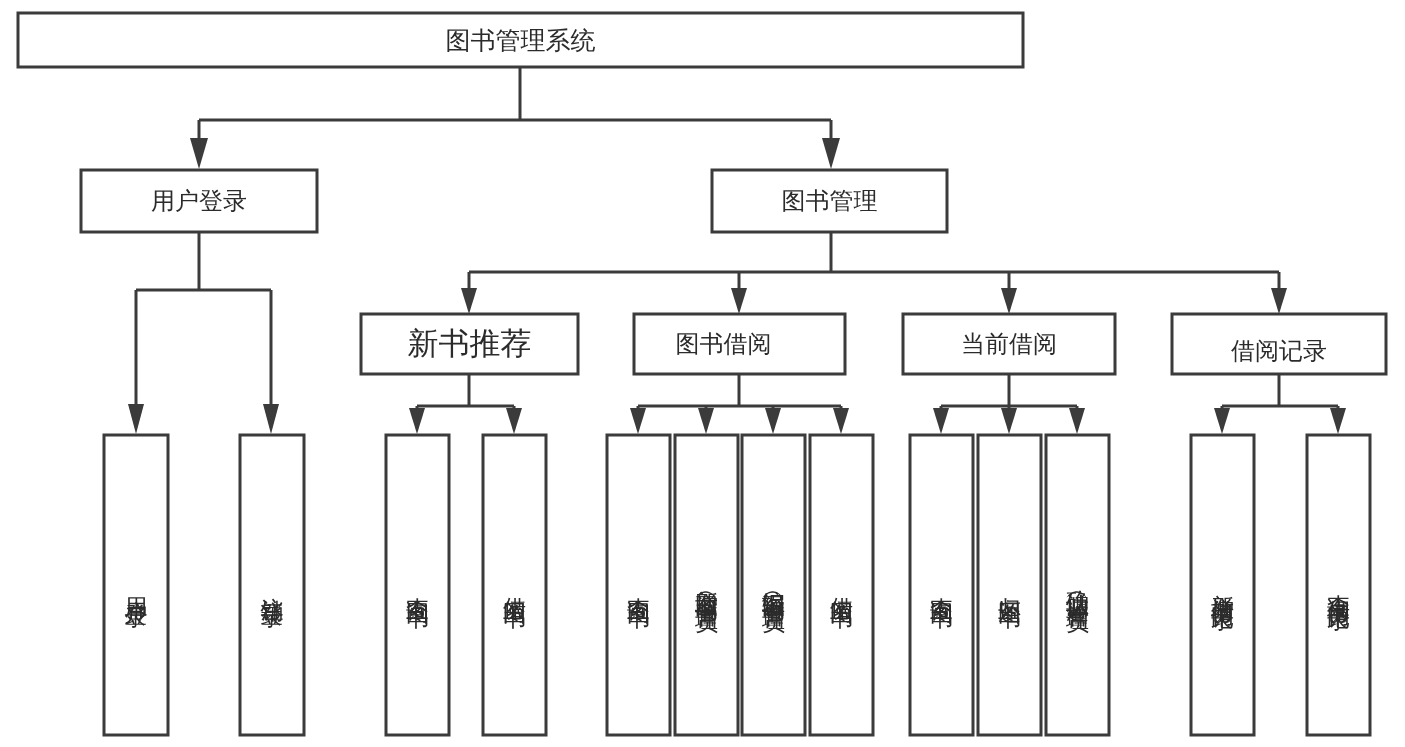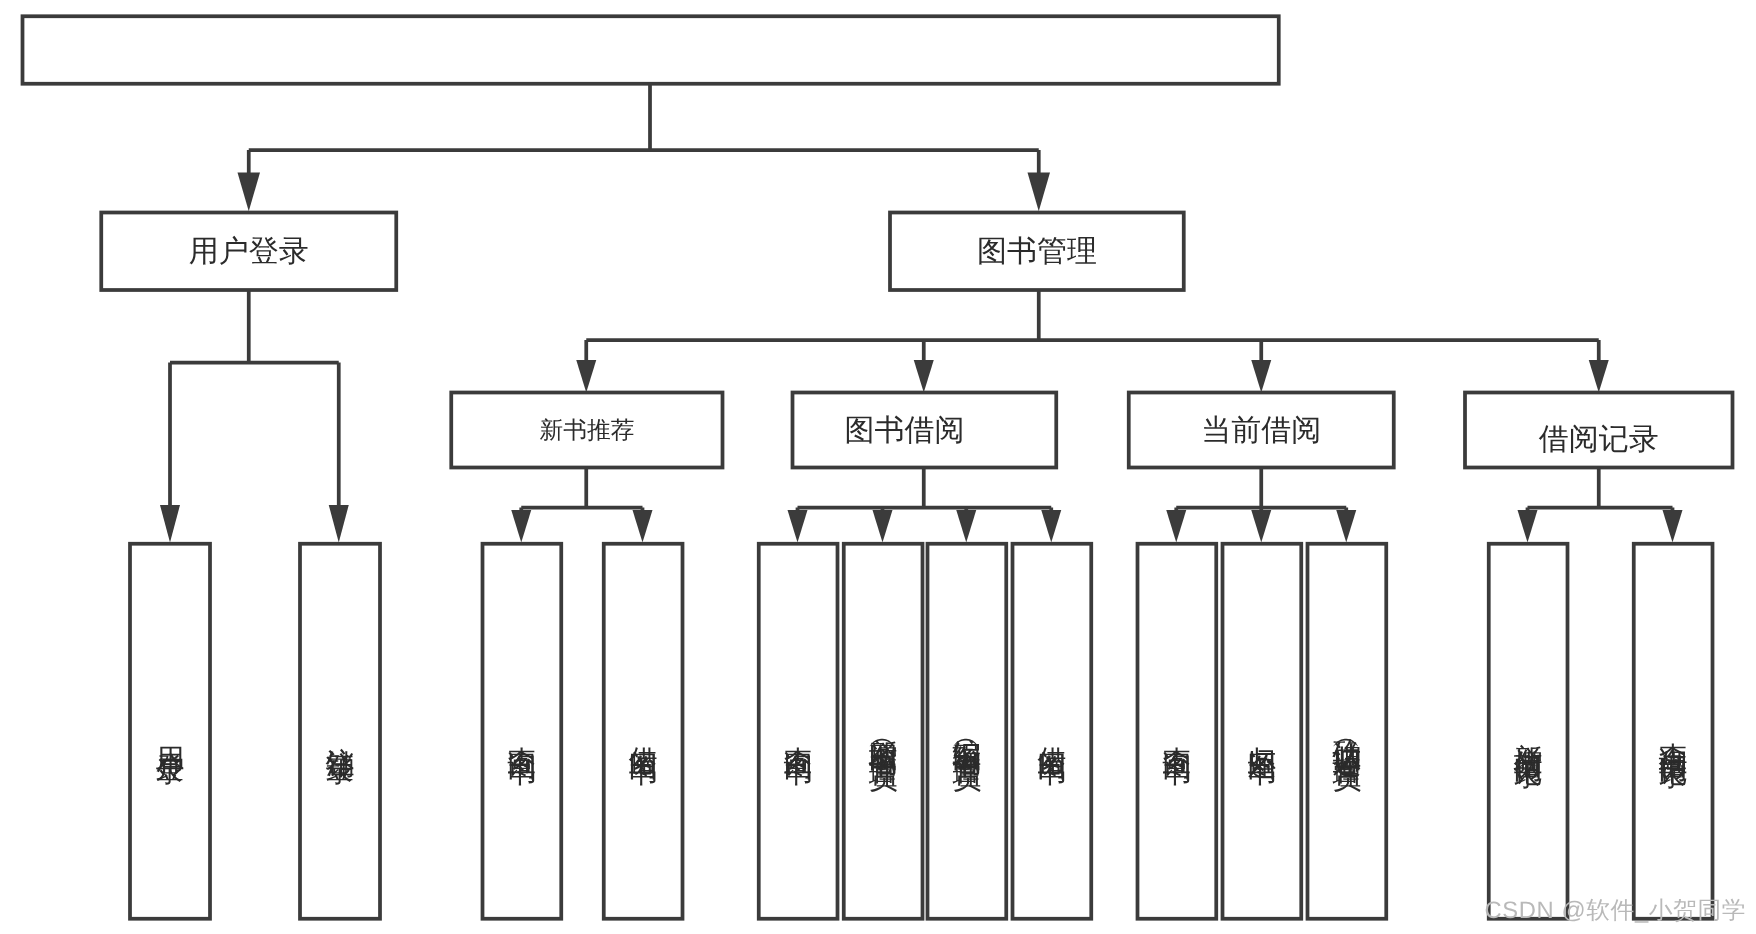--- a/index.html
+++ b/index.html
@@ -183,25 +183,26 @@
     <rect class="node-box" x="810" y="435" width="63" height="300"></rect>
 
     <rect class="node-box" x="910" y="435" width="63" height="300"></rect>
     <rect class="node-box" x="978" y="435" width="63" height="300"></rect>
     <rect class="node-box" x="1046" y="435" width="63" height="300"></rect>
 
     <rect class="node-box" x="1191" y="435" width="63" height="300"></rect>
     <rect class="node-box" x="1307" y="435" width="63" height="300"></rect>
   </svg>
 
+  <div class="hlabel" style="left:18px; top:13px; width:1005px; height:54px; font-size:25px;">图书管理系统</div>
 
   <div class="hlabel" style="left:81px; top:170px; width:236px; height:62px; font-size:24px;">用户登录</div>
   <div class="hlabel" style="left:712px; top:170px; width:235px; height:62px; font-size:24px;font-family:Liberation Mono, monospace;">图书管理</div>
 
-  <div class="hlabel" style="left:361px; top:314px; width:217px; height:60px; font-size:19px;">新书推荐</div>
+  <div class="hlabel" style="left:361px; top:314px; width:217px; height:60px; font-size:31px;">新书推荐</div>
   <div class="hlabel" style="left:634px; top:314px; width:179px; height:60px; font-size:24px;">图书借阅</div>
   <div class="hlabel" style="left:903px; top:314px; width:212px; height:60px; font-size:24px;">当前借阅</div>
   <div class="hlabel" style="left:1172px; top:314px; width:214px; height:74px; font-size:24px;">借阅记录</div>
 
   <div class="vlabel" style="left:104px; top:435px; width:64px; height:300px;">用户登录</div>
   <div class="vlabel" style="left:240px; top:435px; width:64px; height:300px;">注销登录</div>
 
   <div class="vlabel" style="left:386px; top:435px; width:63px; height:300px;">查询图书</div>
   <div class="vlabel" style="left:483px; top:435px; width:63px; height:300px;">借阅图书</div>
 
@@ -210,15 +211,14 @@
   <div class="vlabel" style="left:742px; top:435px; width:63px; height:300px;">编辑图书（管理员）</div>
   <div class="vlabel" style="left:810px; top:435px; width:63px; height:300px;">借阅图书</div>
 
   <div class="vlabel" style="left:910px; top:435px; width:63px; height:300px;">查询图书</div>
   <div class="vlabel" style="left:978px; top:435px; width:63px; height:300px;">归还图书</div>
   <div class="vlabel" style="left:1046px; top:435px; width:63px; height:300px;">确认归还（管理员）</div>
 
   <div class="vlabel" style="left:1191px; top:435px; width:63px; height:300px;">新增借阅记录</div>
   <div class="vlabel" style="left:1307px; top:435px; width:63px; height:300px;">查询借阅记录</div>
 
-  <div class="watermark">CSDN @软件_小贺同学</div>
 
 </div>
 
 </body></html>

